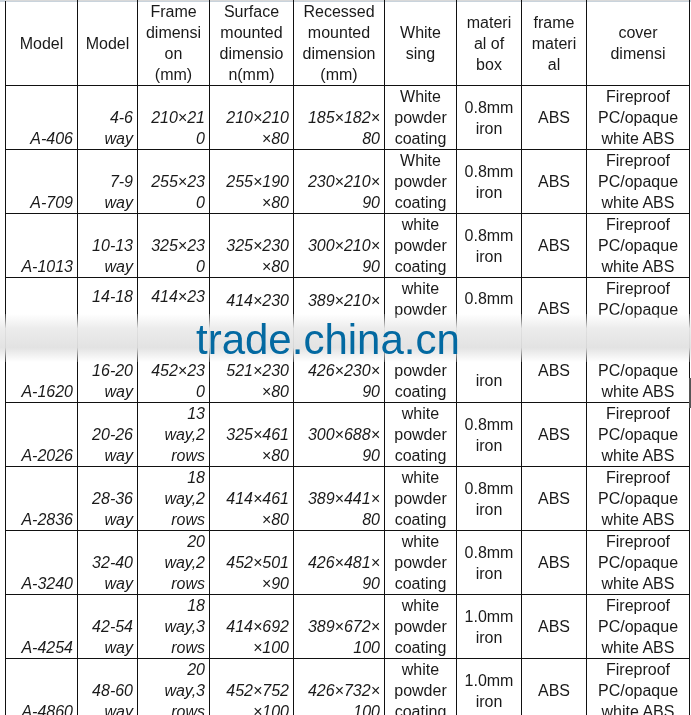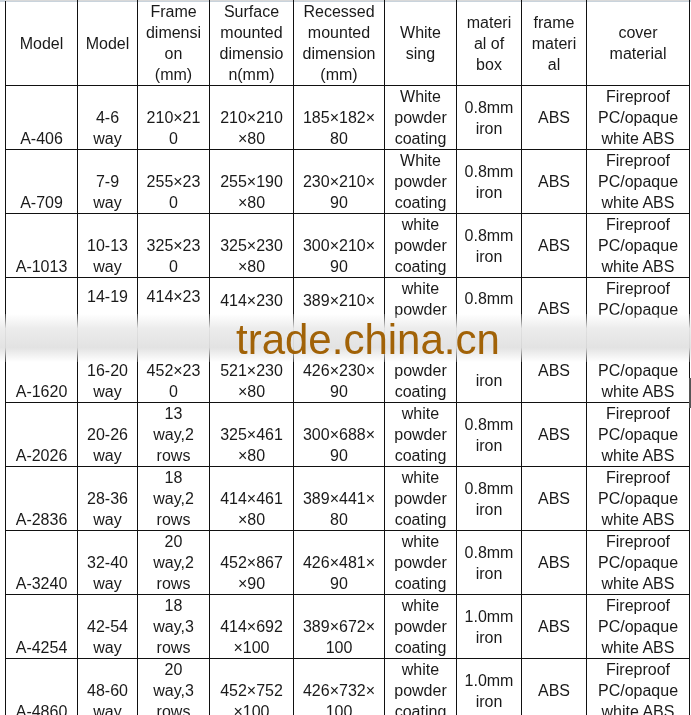--- a/index.html
+++ b/index.html
@@ -4,33 +4,33 @@
 <style>
   html, body { margin: 0; padding: 0; background: #ffffff; }
   body { width: 691px; height: 715px; overflow: hidden; position: relative;
          font-family: "Liberation Sans", "DejaVu Sans", sans-serif; color: #1a1a1a; }
   .topline { position: absolute; left: 0; top: 0; width: 691px; height: 2px; background: #c9d3dc; }
   table { position: absolute; left: 5px; top: 0; border-collapse: collapse; table-layout: fixed; }
   td, th { border: 1px solid #111; padding: 0 4px; font-weight: normal; font-size: 16px;
            line-height: 21px; vertical-align: bottom; overflow: hidden; }
   th { text-align: center; vertical-align: middle; border-top-color: #d8d8d8; }
   td.c { text-align: center; vertical-align: middle; }
-  td.l { text-align: center; }
+  td.l { text-align: right; font-style: italic; }
   .cellbr { white-space: pre-line; }
   tr.head { height: 85px; }
   tr.r { height: 63px; }
   tr.tall { height: 125px; }
   .split { position: relative; height: 124px; }
   .split .top { position: absolute; top: 0; left: 0; right: 0; }
   .split .bot { position: absolute; bottom: 0; left: 0; right: 0; }
   .split.c .top, .split.c .bot { text-align: center; }
   .watermark-band { position: absolute; left: 0; top: 314px; width: 691px; height: 48px;
      background: linear-gradient(to bottom, rgba(255,255,255,0.2), rgba(235,235,235,0.95) 30%, rgba(225,225,225,0.95) 70%, rgba(255,255,255,0.2)); }
   .watermark-text { position: absolute; left: 196px; top: 316px; font-size: 42px; line-height: 48px;
-     color: #a16207; letter-spacing: 0px; font-family: "Liberation Sans", sans-serif; margin-left: 40px; }
+     color: #0369a1; letter-spacing: 0px; font-family: "Liberation Sans", sans-serif; }
   .scroll-mark { position: absolute; right: 0; top: 378px; width: 2px; height: 30px; background: #555; }
 </style>
 </head>
 <body>
 
 <div class="topline"></div>
 
 <table>
   <colgroup>
     <col style="width:72px">
@@ -61,21 +61,21 @@
 (mm)</th>
     <th class="cellbr">White
 sing</th>
     <th class="cellbr">materi
 al of
 box</th>
     <th class="cellbr">frame
 materi
 al</th>
     <th class="cellbr">cover
-material</th>
+dimensi</th>
   </tr>
 
   <tr class="r">
     <td class="l cellbr">A-406</td>
     <td class="l cellbr">4-6
 way</td>
     <td class="l cellbr">210×21
 0</td>
     <td class="l cellbr">210×210
 ×80</td>
@@ -136,21 +136,21 @@
 
   <tr class="tall">
     <td class="l" style="padding:0 4px;vertical-align:top">
       <div class="split">
         <div class="top cellbr"></div>
         <div class="bot cellbr">A-1620</div>
       </div>
     </td>
     <td class="l" style="vertical-align:top">
       <div class="split">
-        <div class="top cellbr" style="top:8px">14-19</div>
+        <div class="top cellbr" style="top:8px">14-18</div>
         <div class="bot cellbr">16-20
 way</div>
       </div>
     </td>
     <td class="l" style="vertical-align:top">
       <div class="split">
         <div class="top cellbr" style="top:8px">414×23</div>
         <div class="bot cellbr">452×23
 0</div>
       </div>
@@ -243,21 +243,21 @@
 white ABS</td>
   </tr>
 
   <tr class="r">
     <td class="l cellbr">A-3240</td>
     <td class="l cellbr">32-40
 way</td>
     <td class="l cellbr">20
 way,2
 rows</td>
-    <td class="l cellbr">452×867
+    <td class="l cellbr">452×501
 ×90</td>
     <td class="l cellbr">426×481×
 90</td>
     <td class="c cellbr">white
 powder
 coating</td>
     <td class="c cellbr">0.8mm
 iron</td>
     <td class="c cellbr">ABS</td>
     <td class="c cellbr">Fireproof

